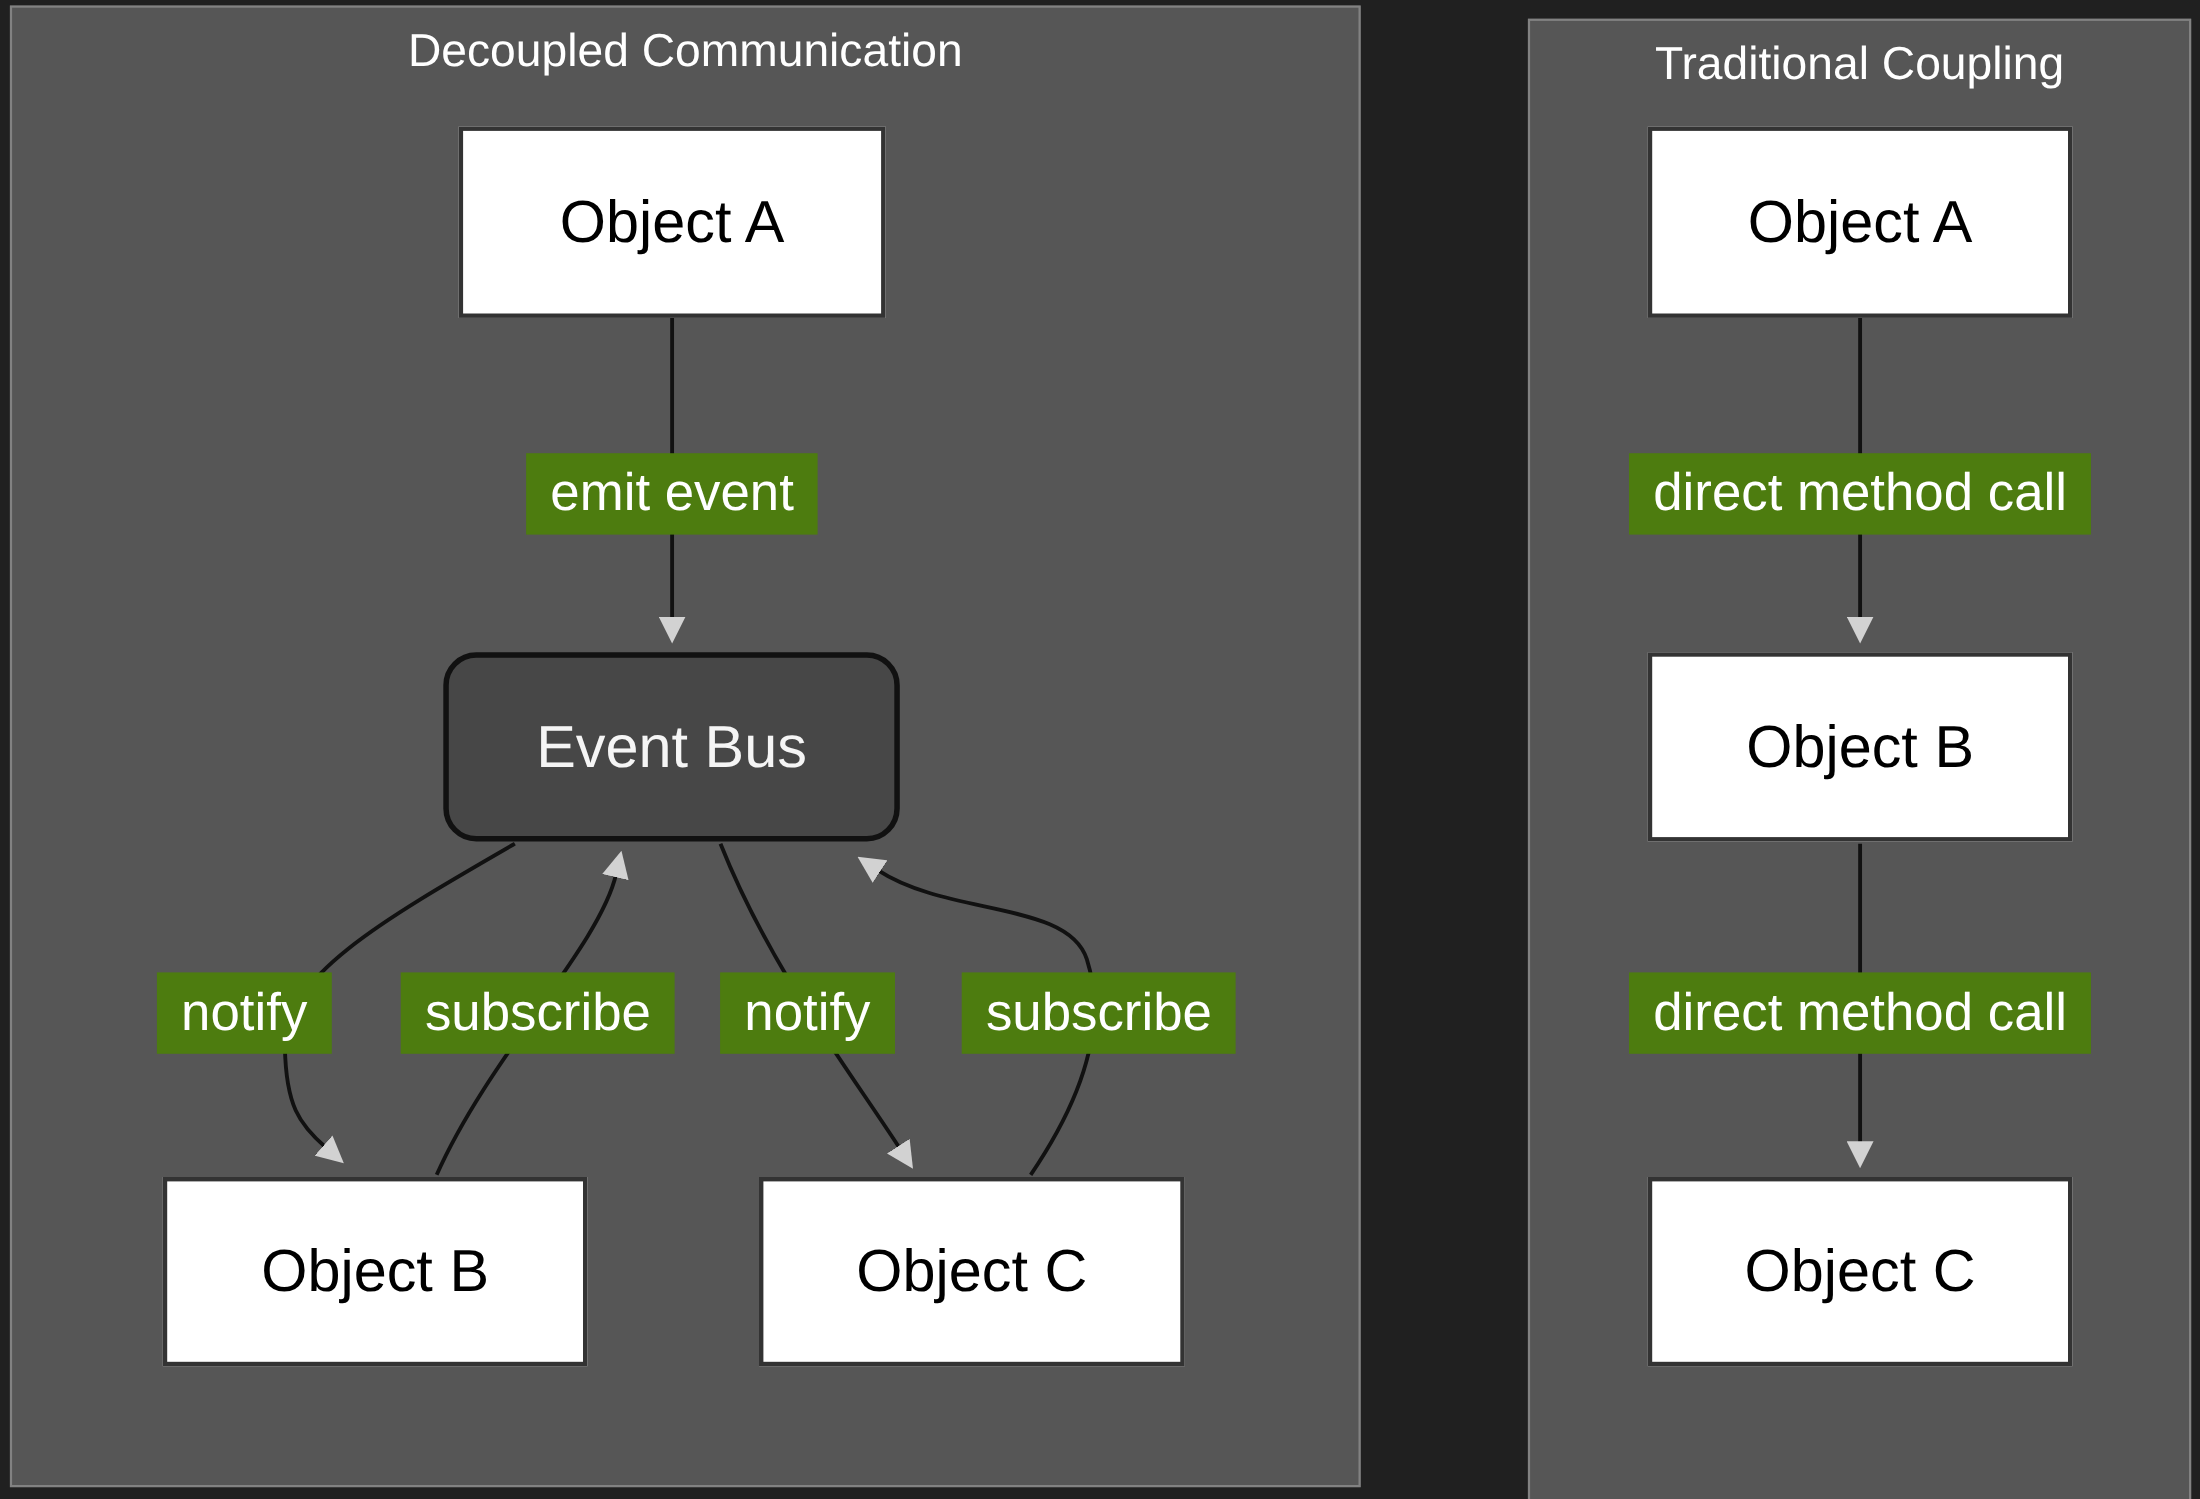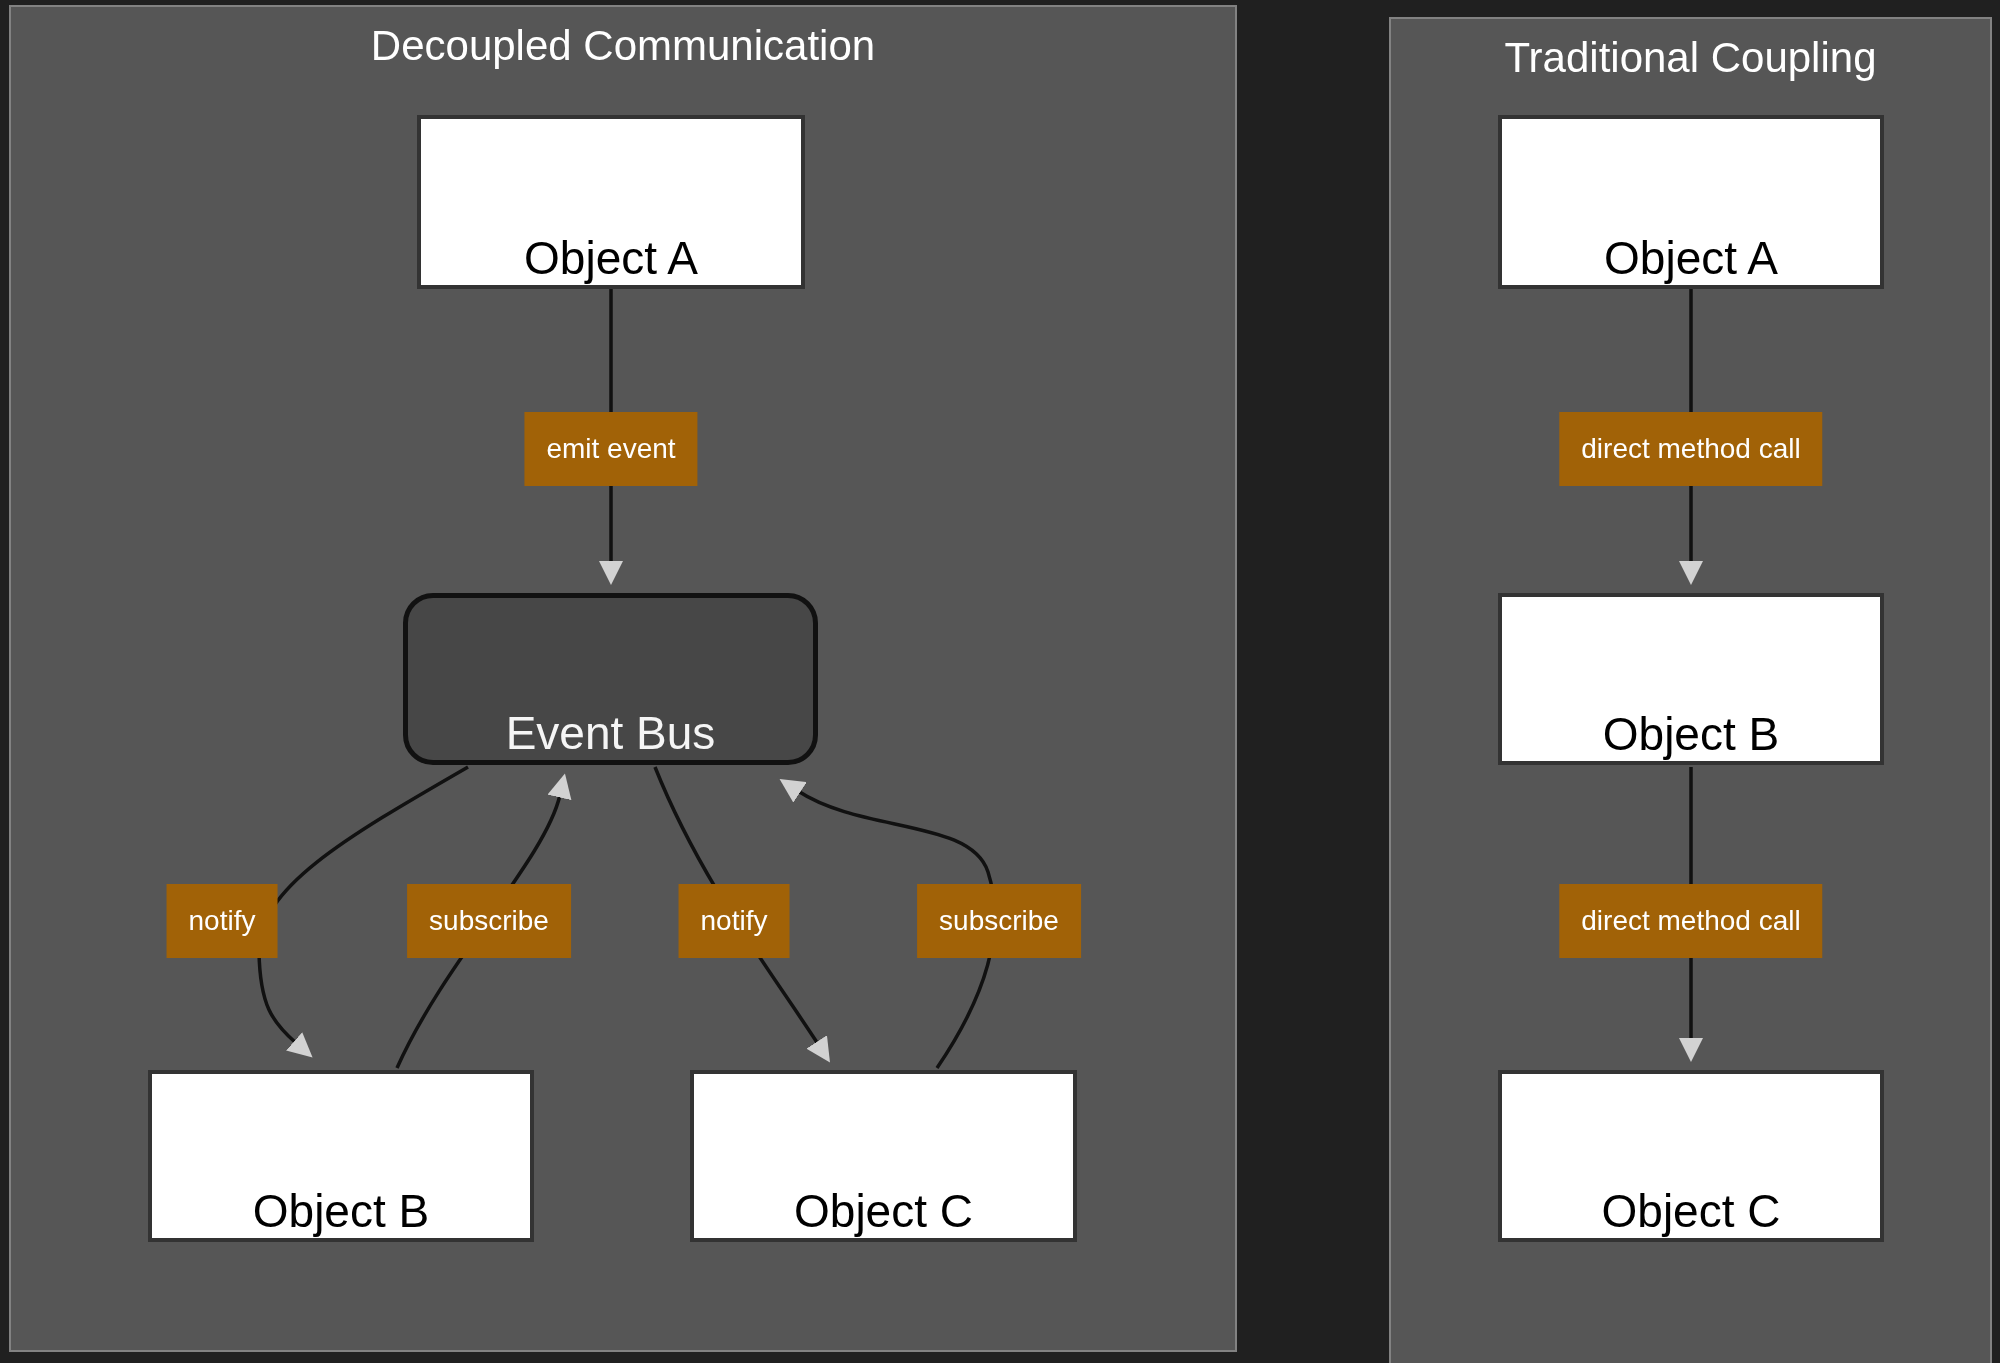--- a/index.html
+++ b/index.html
@@ -37,38 +37,38 @@
     stroke: #111111;
     stroke-width: 3.5px;
   }
 
   .node {
     position: absolute;
     box-sizing: border-box;
     background: #ffffff;
     border: 4px solid #333333;
     color: #000000;
-    font-size: 46px;
+    font-size: 54px;
     display: flex;
-    align-items: flex-end;
+    align-items: center;
     justify-content: center;
     white-space: nowrap;
   }
   .node.emphasis {
     background: #474747;
     border: 5px solid #111111;
     color: #f5f5f5;
   }
 
   .edge-label {
     position: absolute;
     transform: translate(-50%, -50%);
-    background: #a16207;
+    background: #4d7c0f;
     color: #ffffff;
-    font-size: 28px;
+    font-size: 48px;
     line-height: 48px;
     padding: 13px 22px;
     white-space: nowrap;
   }
 </style>
 </head>
 <body>
 
 <div class="canvas">
 

